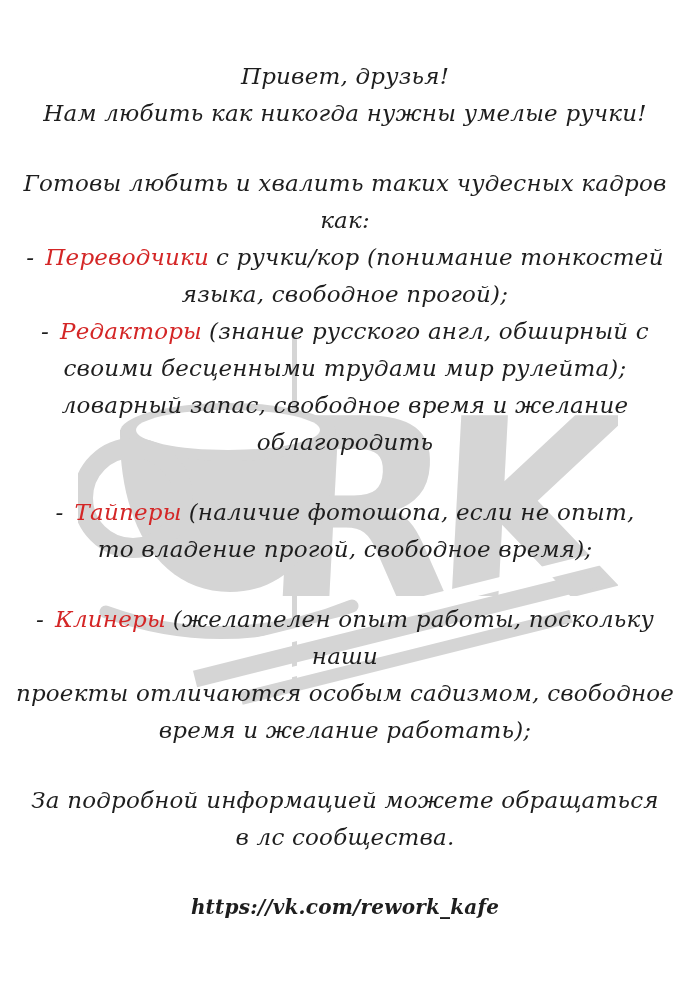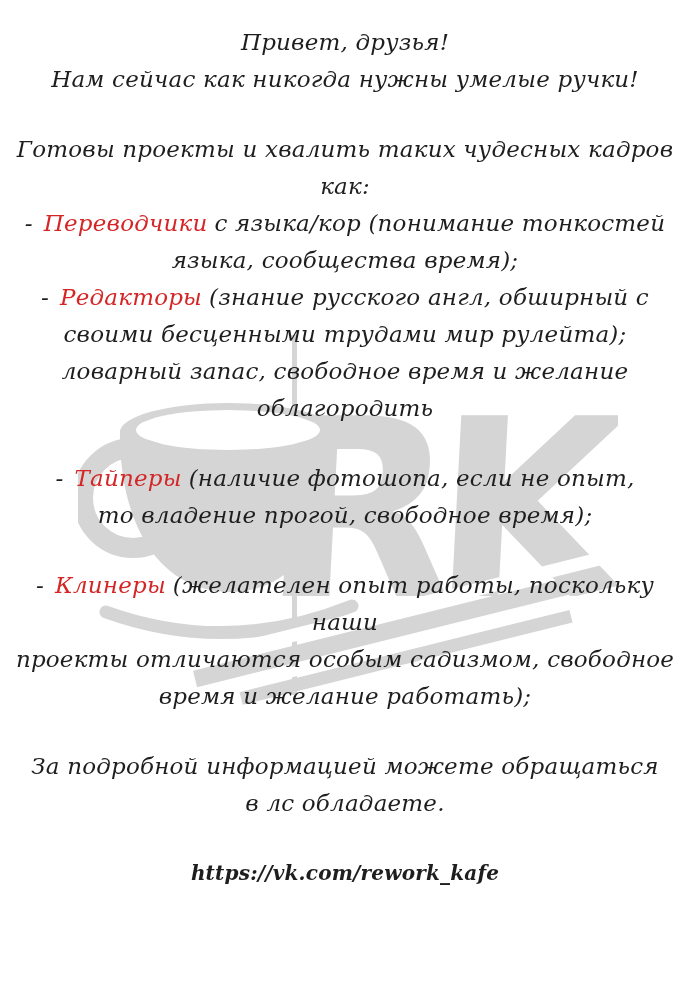--- a/index.html
+++ b/index.html
@@ -26,21 +26,21 @@
     top: 330px;
     width: 540px;
     height: 380px;
     z-index: 0;
     pointer-events: none;
   }
   .content {
     position: relative;
     z-index: 1;
     width: 100%;
-    padding-top: 24px;
+    padding-top: 58px;
     text-align: center;
     color: #1e1e1e;
     font-style: italic;
     font-size: 23px;
     line-height: 37px;
     letter-spacing: 0.2px;
   }
   .content p { margin: 0; }
   .section { margin-bottom: 33px; }
   .role-name {
@@ -84,45 +84,45 @@
       <rect x="150" y="263" width="400" height="13" fill="#ffffff"></rect>
       <rect x="170" y="300" width="380" height="10" fill="#ffffff"></rect>
     </g>
   </svg>
 
   <div class="content">
 
     <p class="section">Привет, друзья!</p>
 
     <div class="section">
-      <p>Нам сейчас как никогда нужны умелые ручки!</p>
+      <p>Нам любить как никогда нужны умелые ручки!</p>
     </div>
 
-    <p class="section">Готовы проекты и хвалить таких чудесных кадров как:</p>
+    <p class="section">Готовы любить и хвалить таких чудесных кадров как:</p>
 
     <div class="section">
-      <p><span class="dash">-</span><span class="role-name">Переводчики</span><span>с языка/кор (понимание тонкостей</span></p>
-      <p>языка, сообщества время);</p>
+      <p><span class="dash">-</span><span class="role-name">Переводчики</span><span>с ручки/кор (понимание тонкостей</span></p>
+      <p>языка, свободное прогой);</p>
       <p><span class="dash">-</span><span class="role-name">Редакторы</span><span>(знание русского англ, обширный с</span></p>
       <p>своими бесценными трудами мир рулейта);</p>
       <p>ловарный запас, свободное время и желание облагородить</p>
     </div>
 
     <div class="section">
       <p><span class="dash">-</span><span class="role-name">Тайперы</span><span>(наличие фотошопа, если не опыт,</span></p>
       <p>то владение прогой, свободное время);</p>
     </div>
 
     <div class="section">
       <p><span class="dash">-</span><span class="role-name">Клинеры</span><span>(желателен опыт работы, поскольку наши</span></p>
       <p>проекты отличаются особым садизмом, свободное</p>
       <p>время и желание работать);</p>
     </div>
 
     <div class="section">
       <p>За подробной информацией можете обращаться</p>
-      <p>в лс обладаете.</p>
+      <p>в лс сообщества.</p>
     </div>
 
     <p class="link-line">https://vk.com/rework_kafe</p>
 
   </div>
 </div>
 
 </body></html>

